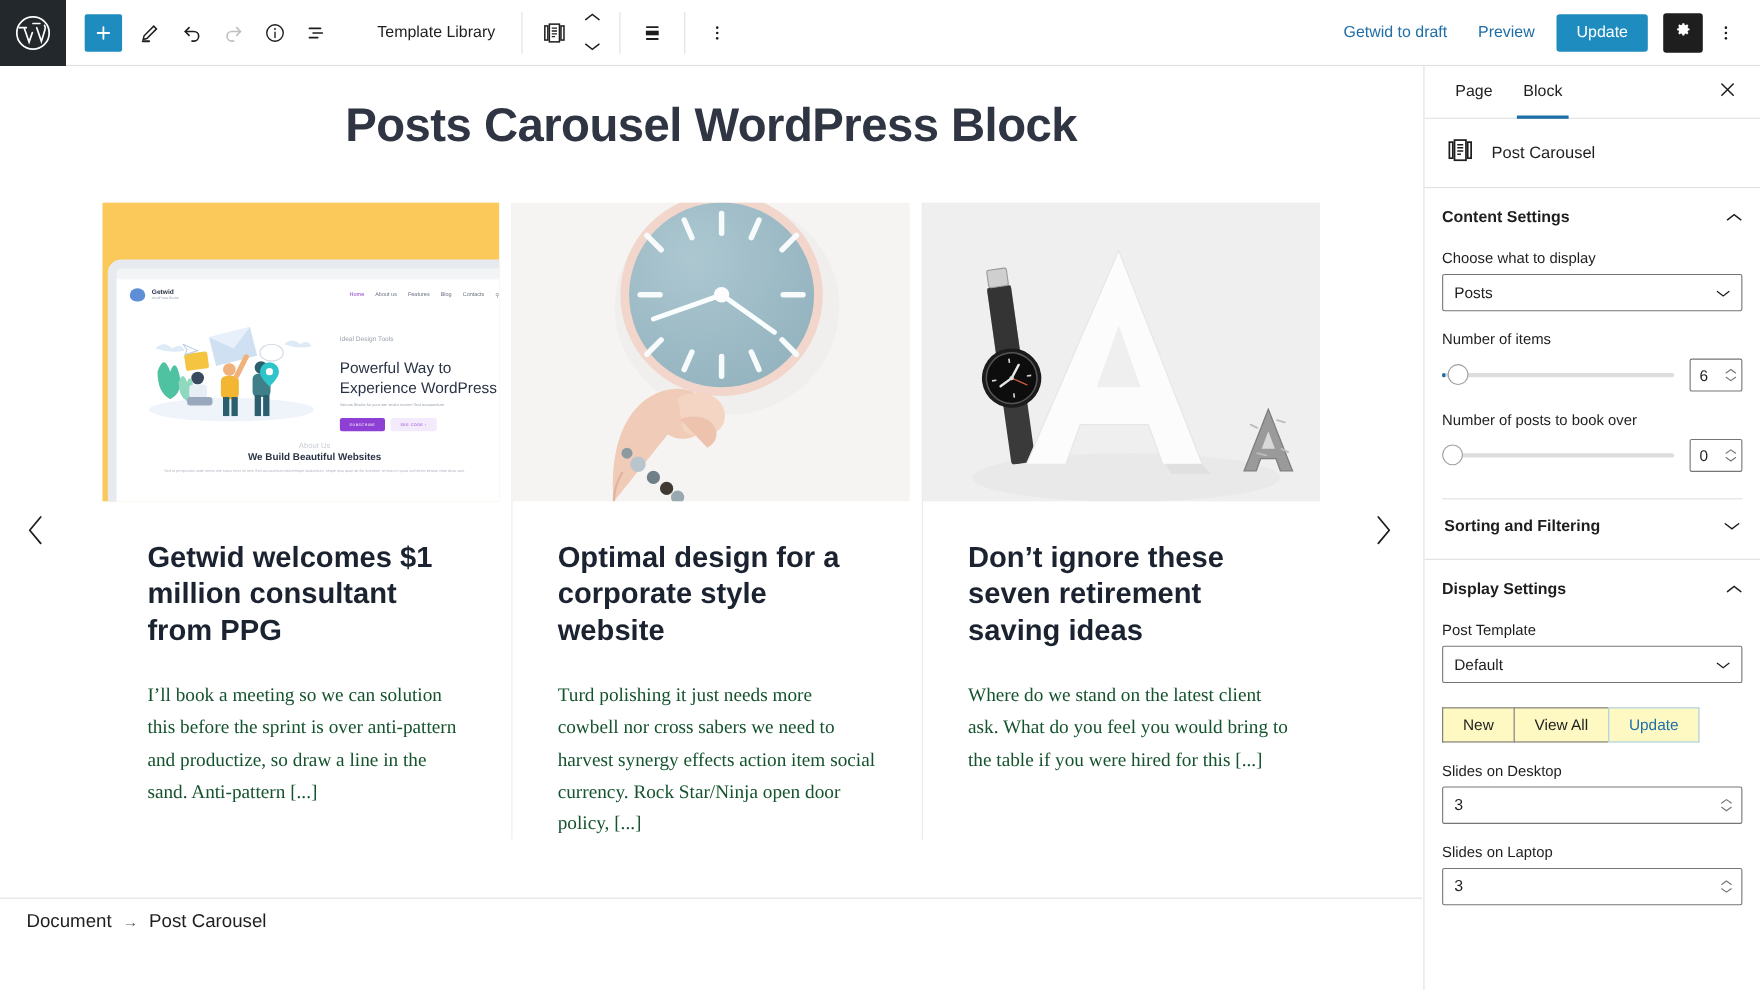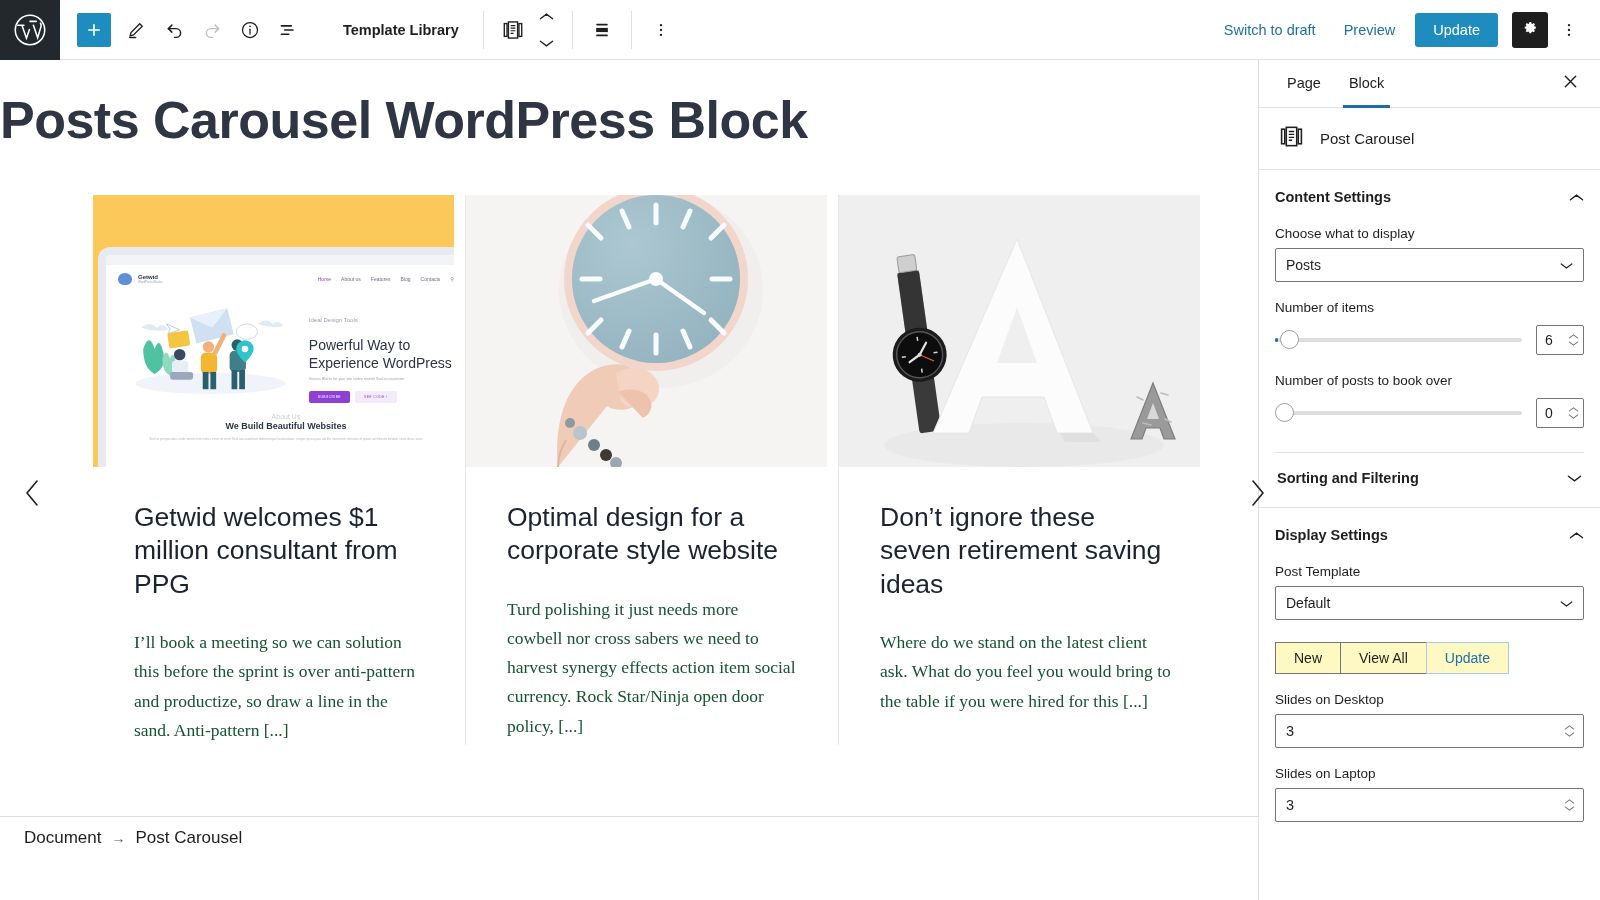--- a/index.html
+++ b/index.html
@@ -69,21 +69,22 @@
   }
 
   
   .canvas {
     position: absolute; top: 60px; left: 0;
     width: 1293px; height: 798px;
     background: #ffffff;
     overflow: hidden;
   }
   .page-title {
-    font-size: 52px;
+    text-align: center;
+    font-size: 43px;
     font-weight: 700;
     color: #2f3542;
     letter-spacing: -0.5px;
     margin-top: 30px;
     font-family: "Liberation Sans", sans-serif;
   }
 
   .carousel-wrap {
     position: relative;
     margin-top: 45px;
@@ -105,21 +106,21 @@
   .card {
     width: 373px;
     background: #ffffff;
     border-right: 1px solid #e8e8e8;
     overflow: hidden;
   }
   .card:last-child { border-right: none; }
   .card-img { width: 361px; height: 272px; position: relative; overflow: hidden; }
   .card-body { padding: 34px 41px 0 41px; }
   .card-title {
-    font-size: 26.5px; font-weight: 400; line-height: 1.26;
+    font-size: 26.5px; font-weight: 700; line-height: 1.26;
     color: #1b2230; font-family: "Liberation Sans", sans-serif;
   }
   .card-excerpt {
     margin-top: 27px;
     font-size: 17.5px; line-height: 1.67;
     color: #14532d;
     font-family: "Liberation Serif", serif;
   }
 
   
@@ -158,21 +159,21 @@
     width: 1293px; height: 42px;
     background: #fff; border-top: 1px solid #e0e0e0;
     display: flex; align-items: center; padding-left: 24px; gap: 10px;
   }
   .bc-item { font-size: 17px; color: #1e1e1e; cursor: pointer; }
   .bc-arrow { font-size: 14px; color: #555; }
 
   
   .sidebar {
     position: absolute; top: 60px; right: 0;
-    width: 342px; height: 840px;
+    width: 306px; height: 840px;
     background: #ffffff;
     border-left: 1px solid #e0e0e0;
     overflow: hidden;
   }
   .sb-tabs {
     display: flex; align-items: center;
     height: 48px; border-bottom: 1px solid #e0e0e0; position: relative;
   }
   .sb-tab {
     padding: 0 14px; height: 47px; line-height: 47px;
@@ -300,21 +301,21 @@
           <circle cx="12" cy="7.6" r="1.05" fill="#1e1e1e" stroke="none"></circle>
       </svg>
     </div>
     <div class="tb-btn">
       <svg width="20" height="20" viewBox="0 0 24 24" stroke="#1e1e1e" stroke-width="1.9" stroke-linecap="round">
         <path d="M4 7h12M8 12h10M4 17h9"></path>
       </svg>
     </div>
   </div>
 
-  <div class="tb-label" style="margin-left:22px;font-weight:bold;">Template Library</div>
+  <div class="tb-label" style="margin-left:22px;">Template Library</div>
 
   <div class="tb-sep"></div>
 
   <div class="tb-group">
     <div class="tb-btn">
       <svg width="22" height="22" viewBox="0 0 24 24" fill="none" stroke="#1e1e1e" stroke-width="1.5">
         <rect x="2.5" y="5" width="3" height="14"></rect>
         <rect x="7" y="3.2" width="10" height="17.6"></rect>
         <path d="M9.4 7.2h5.2M9.4 10h5.2M9.4 12.8h5.2M9.4 15.6h3.2" stroke-width="1.3"></path>
         <rect x="18.5" y="5" width="3" height="14"></rect>
@@ -348,21 +349,21 @@
 
   <div class="tb-btn">
     <svg width="18" height="18" viewBox="0 0 24 24" fill="#1e1e1e">
       <circle cx="12" cy="5.5" r="1.55"></circle>
         <circle cx="12" cy="12" r="1.55"></circle>
         <circle cx="12" cy="18.5" r="1.55"></circle>
     </svg>
   </div>
 
   <div class="topbar-right">
-    <div class="link-btn">Switch to draft</div>
+    <div class="link-btn">Getwid to draft</div>
     <div class="link-btn">Preview</div>
     <button class="update-btn">Update</button>
     <div class="gear-btn">
       <span>
         <svg width="18" height="18" viewBox="0 0 24 24" fill="#fff">
           <path d="M12 8.2a3.8 3.8 0 1 0 0 7.6 3.8 3.8 0 0 0 0-7.6zm0 5.9a2.1 2.1 0 1 1 0-4.2 2.1 2.1 0 0 1 0 4.2z"></path>
           <path d="M20.3 13.4l-.1-1.4.1-1.4-2-.5-.6-1.4 1.1-1.7-2-2-1.7 1.1-1.4-.6-.5-2h-2.8l-.5 2-1.4.6L6.8 5l-2 2 1.1 1.7-.6 1.4-2 .5v2.8l2 .5.6 1.4L4.8 17l2 2 1.7-1.1 1.4.6.5 2h2.8l.5-2 1.4-.6 1.7 1.1 2-2-1.1-1.7.6-1.4z" opacity="0"></path>
           <path d="M19.9 10.4l-1.8-.3a6.5 6.5 0 0 0-.6-1.5l1.1-1.5-1.7-1.7-1.5 1.1a6.5 6.5 0 0 0-1.5-.6l-.3-1.8h-2.4l-.3 1.8c-.5.1-1 .3-1.5.6L7.9 5.4 6.2 7.1l1.1 1.5c-.3.5-.5 1-.6 1.5l-1.8.3v2.4l1.8.3c.1.5.3 1 .6 1.5l-1.1 1.5 1.7 1.7 1.5-1.1c.5.3 1 .5 1.5.6l.3 1.8h2.4l.3-1.8c.5-.1 1-.3 1.5-.6l1.5 1.1 1.7-1.7-1.1-1.5c.3-.5.5-1 .6-1.5l1.8-.3z"></path>
         </svg>
       </span>

